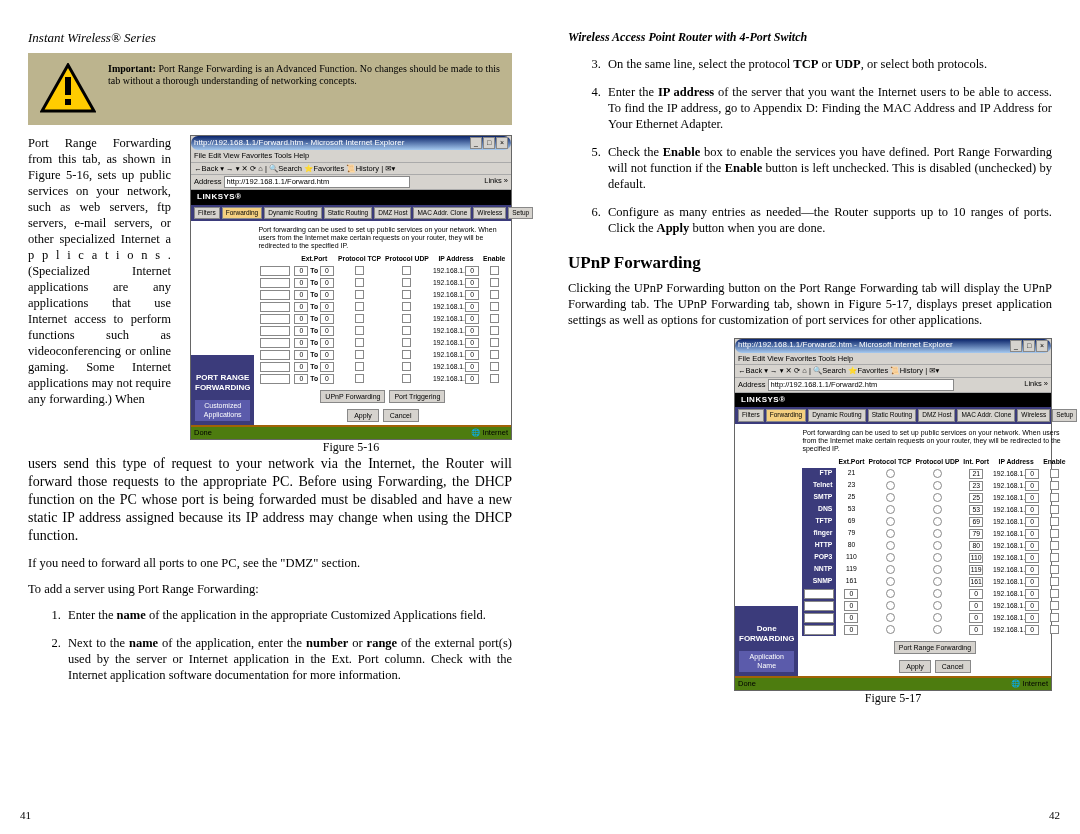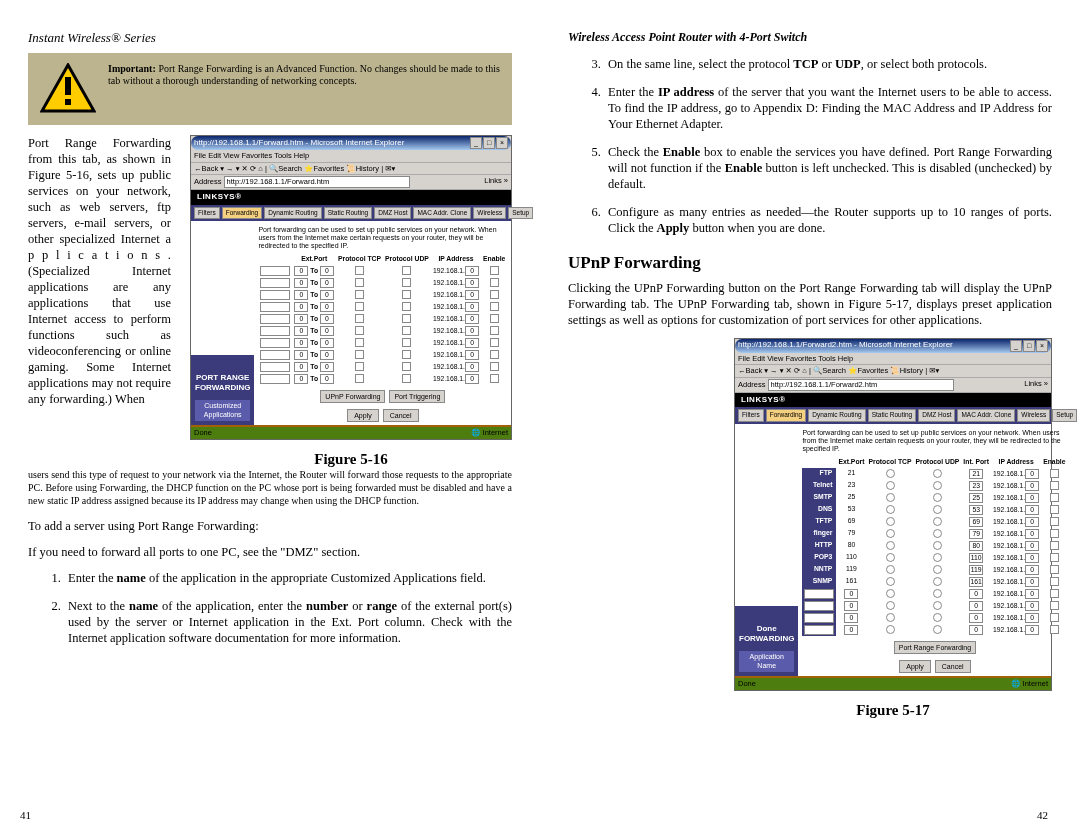--- a/index.html
+++ b/index.html
@@ -69,27 +69,27 @@
     text-align: justify;
     line-height: 1.28;
     margin-right: 2px;
   }
   .fig-box {
     float: right;
     width: 322px;
     text-align: center;
   }
   .fig-caption {
-    font-weight: bold;
-    font-size: 15px;
-    margin-top: 10px;
+    font-weight: normal;
+    font-size: 12px;
+    margin-top: 0;
   }
   .after-float {
     clear: both;
-    font-size: 10px;
+    font-size: 14px;
     text-align: justify;
     line-height: 1.28;
     margin-top: 0;
   }
   .para {
     font-size: 12.5px;
     text-align: justify;
     line-height: 1.28;
     margin-top: 10px;
   }
@@ -103,21 +103,21 @@
   ol.steps li { margin-bottom: 12px; padding-left: 4px; }
   .pagenum-left {
     position: absolute;
     bottom: 12px;
     left: 20px;
     font-size: 11px;
   }
   .pagenum-right {
     position: absolute;
     bottom: 12px;
-    right: 32px;
+    right: 20px;
     font-size: 11px;
   }
   .h2 {
     font-weight: bold;
     font-size: 17px;
     margin: 16px 0 6px 0;
     font-family: Georgia, 'Times New Roman', serif;
   }
   .float-text-r {
     float: left;
@@ -445,22 +445,22 @@
           <div class="ie-status">
             <span>Done</span>
             <span>🌐 Internet</span>
           </div>
         </div>
         <div class="fig-caption">Figure 5-16</div>
       </div>
     </div>
 
     <div class="after-float">users send this type of request to your network via the Internet, the Router will forward those requests to the appropriate PC. Before using Forwarding, the DHCP function on the PC whose port is being forwarded must be disabled and have a new static IP address assigned because its IP address may change when using the DHCP function.</div>
+    <div class="para">If you need to forward all ports to one PC, see the "DMZ" section.</div>
     <div class="para">To add a server using Port Range Forwarding:</div>
-    <div class="para">If you need to forward all ports to one PC, see the "DMZ" section.</div>
     <ol class="steps" id="left-steps">
         <li>Enter the <b>name</b> of the application in the appropriate Customized Applications field.</li>
         <li>Next to the <b>name</b> of the application, enter the <b>number</b> or <b>range</b> of the external port(s) used by the server or Internet application in the Ext. Port column. Check with the Internet application software documentation for more information.</li>
       </ol>
     <div class="pagenum-left">41</div>
   </div>
 
   <div class="page page-right">
     <div class="head-right">Wireless Access Point Router with 4-Port Switch</div>
     <ol class="steps" start="3" id="right-steps">

